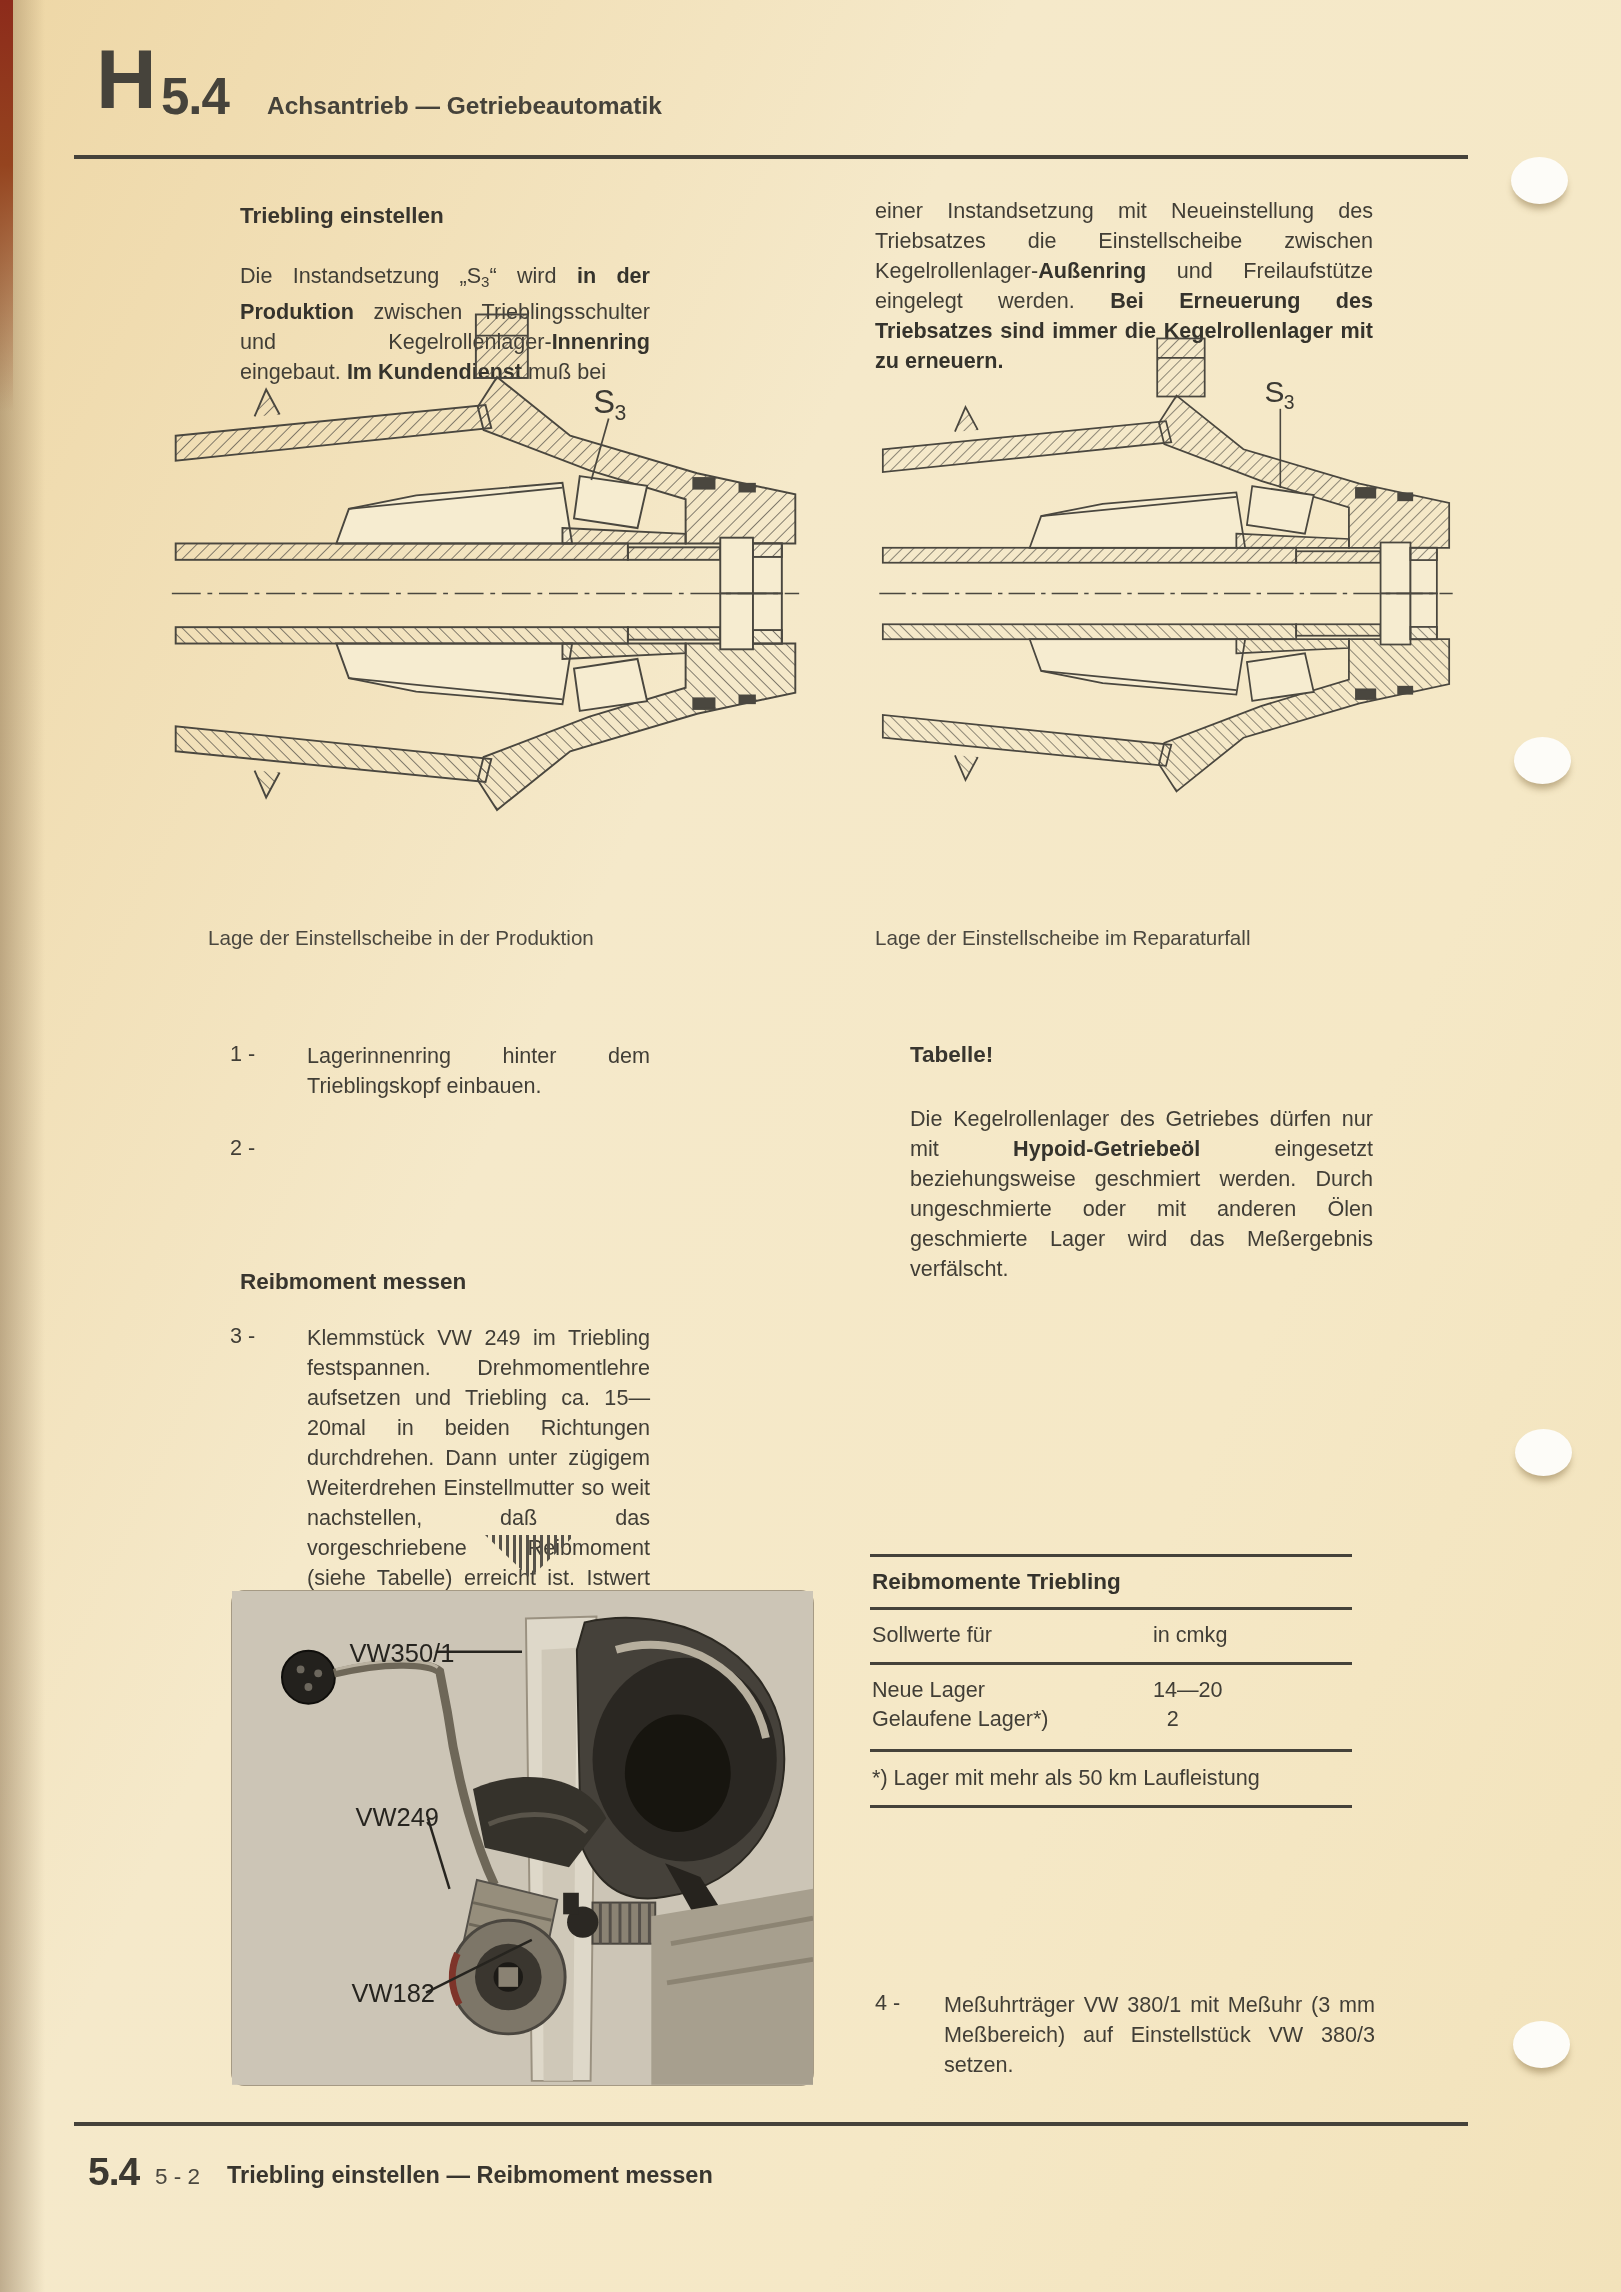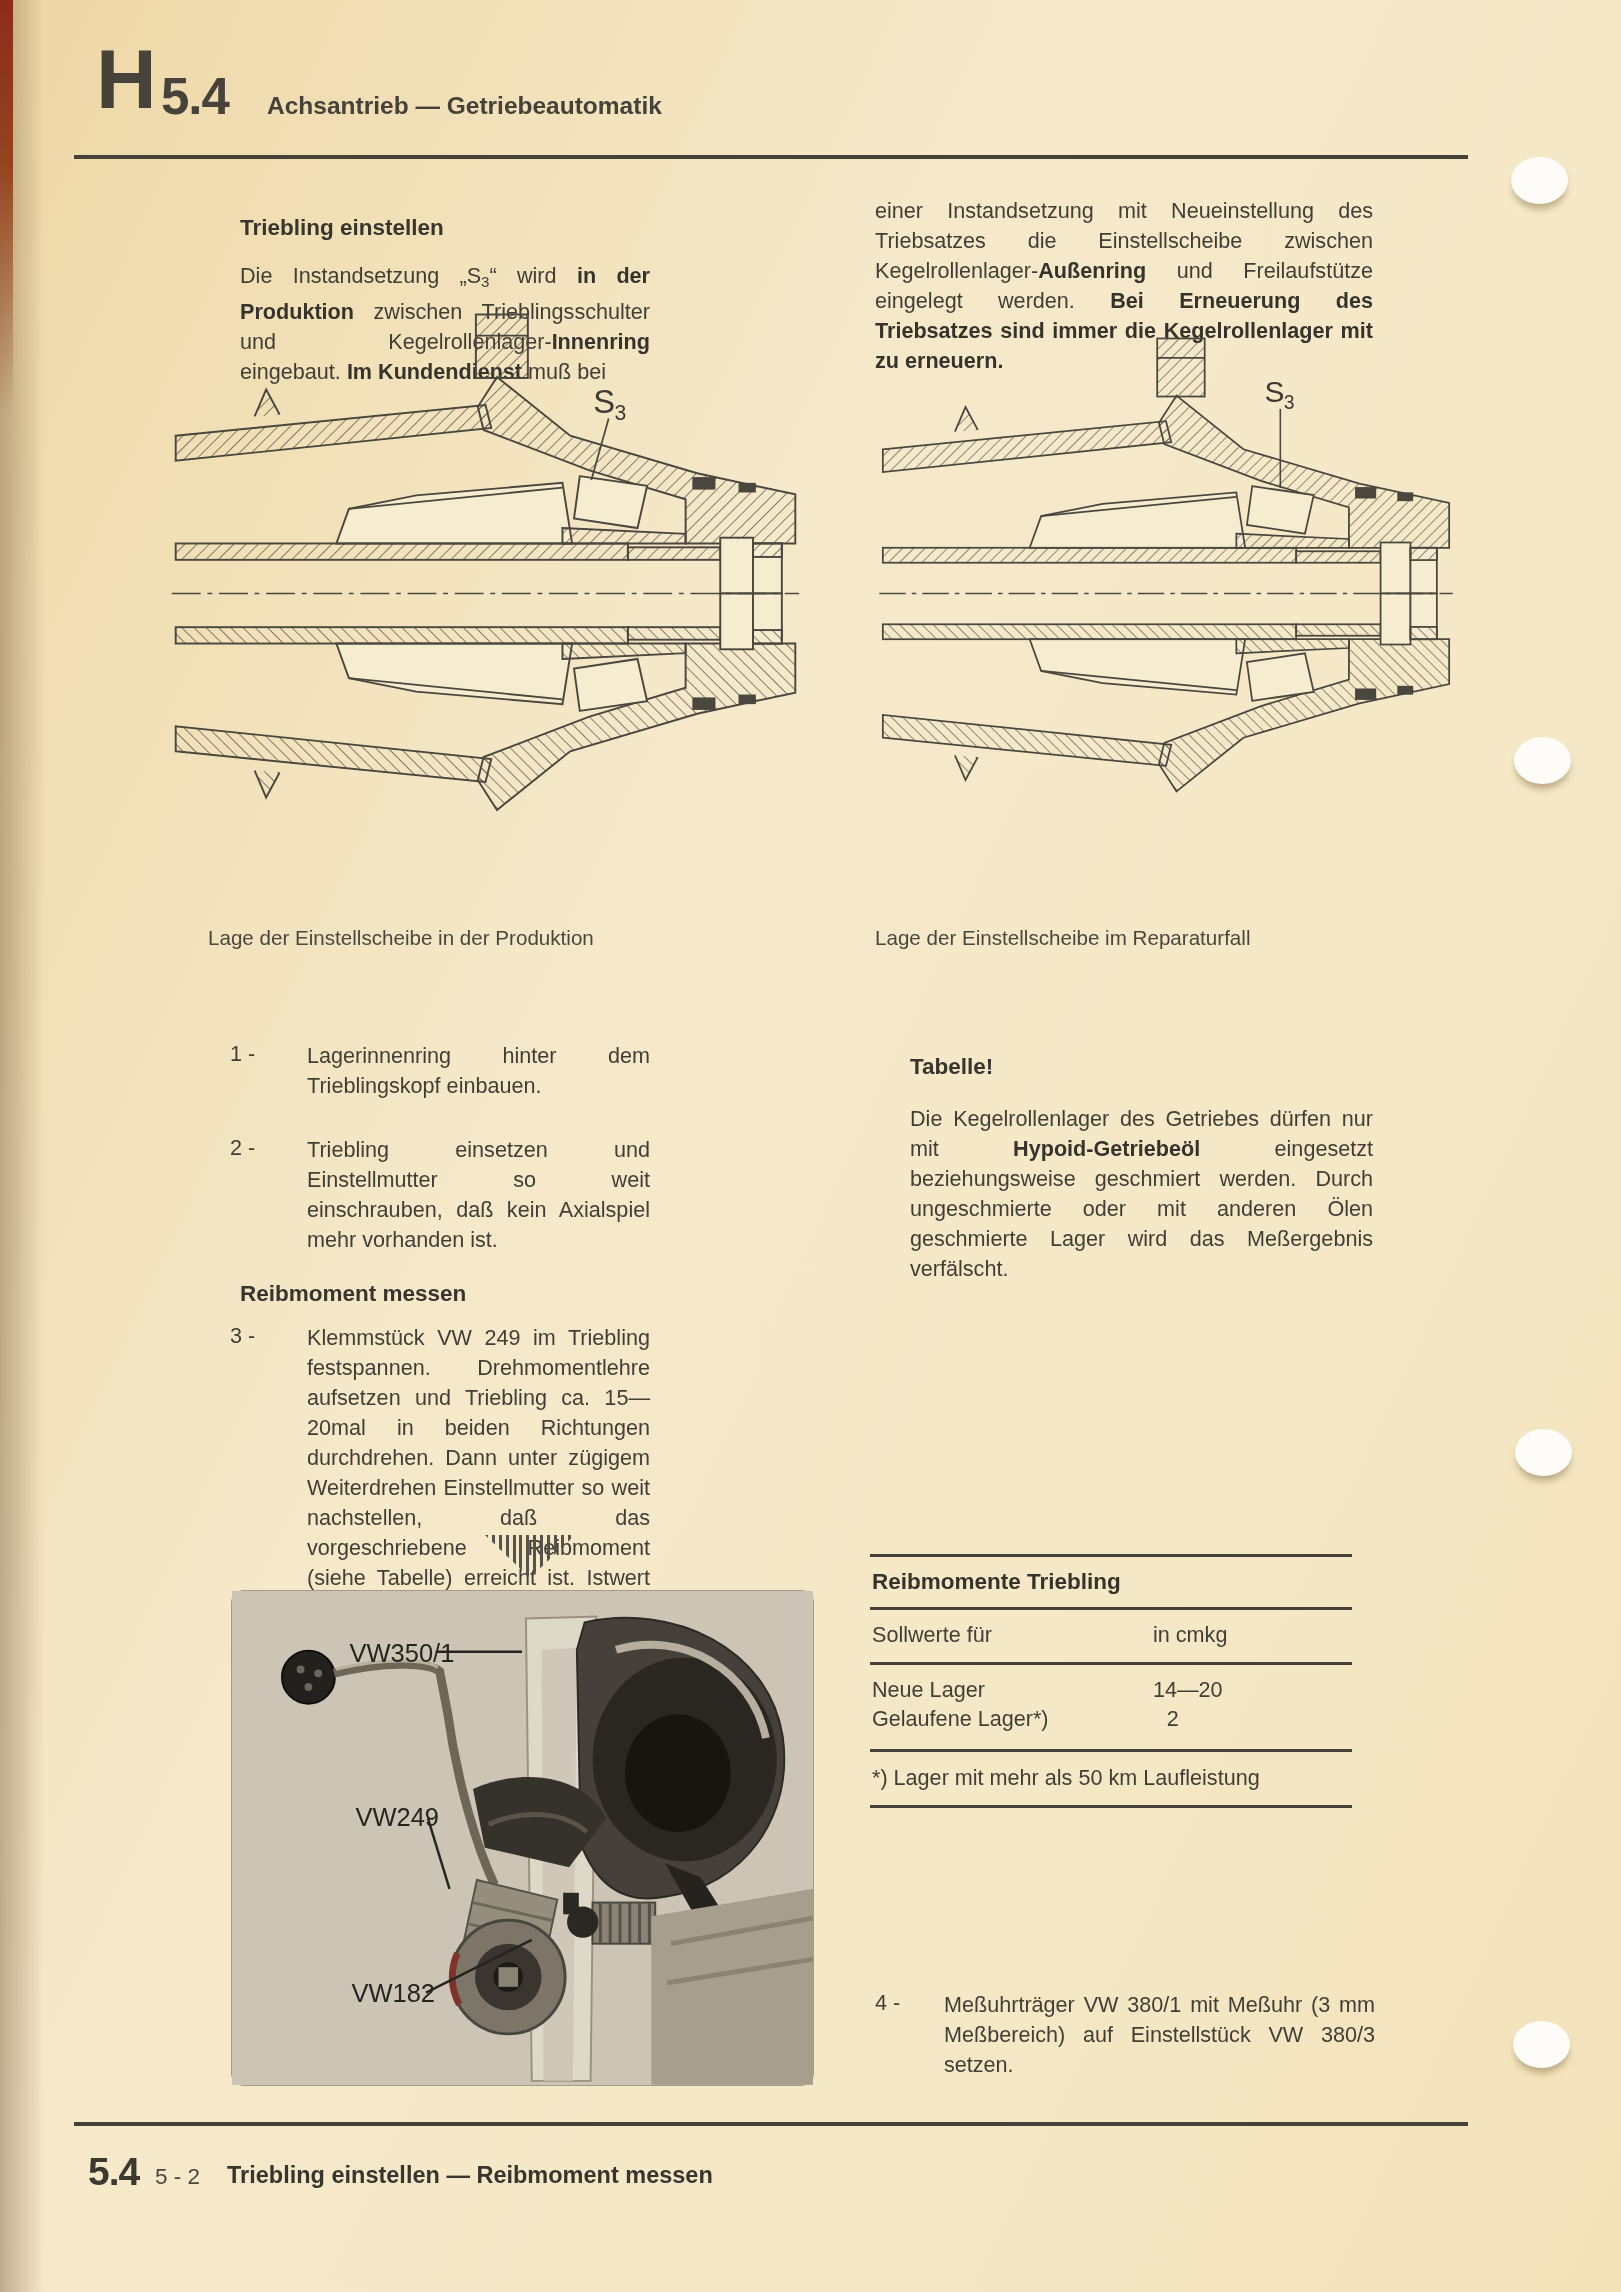--- a/index.html
+++ b/index.html
@@ -20,21 +20,21 @@
     background:linear-gradient(to bottom,#8d2b1b 0%,#95441f 40%,rgba(150,90,40,0) 100%);}
   .punch{width:57px;height:47px;border-radius:50%;background:#fdfcf8;
     box-shadow:0 5.9px 5.9px rgba(120,95,50,.35) inset? ,0 0 0 rgba(0,0,0,0);}
   .punch{box-shadow:0 6.9px 7.8px -2px rgba(120,95,50,.45);}
   
   .h-letter{font-size:84px;font-weight:bold;color:#46433b;line-height:1;letter-spacing:-2px;}
   .h-number{font-size:51px;font-weight:bold;color:#46433b;line-height:1;letter-spacing:-1px;}
   .h-title{font-size:24.5px;font-weight:bold;color:#45423a;}
   .rule{background:#45423a;height:3.9px;}
   
-  .heading{font-size:22.5px;font-weight:bold;color:#38352e;margin-top:12px;}
+  .heading{font-size:22.5px;font-weight:bold;color:#38352e;}
   .para{font-size:21.6px;line-height:30px;text-align:justify;color:#413e36;}
   .para .b{font-weight:bold;color:#35332c;}
   .sub{font-size:70%;vertical-align:-3.9px;}
   .caption{font-size:20.6px;color:#4a473f;}
   .step{display:flex;}
   .step .marker{width:57px;flex:none;font-size:21.6px;color:#413e36;}
   .step .stext{font-size:21.6px;line-height:30px;text-align:justify;color:#413e36;margin-left:20px;}
   
   .vtable{width:482px;}
   .trule{height:2.9px;background:#45423a;}
@@ -150,21 +150,20 @@
 
   <div class="abs caption" style="left:208px;top:926px;">Lage der Einstellscheibe in der Produktion</div>
   <div class="abs caption" style="left:875px;top:926px;">Lage der Einstellscheibe im Reparaturfall</div>
 
   <div class="abs step" style="left:230px;top:1041px;width:420px;">
     <div class="marker">1 -</div>
     <div class="stext">Lagerinnenring hinter dem Trieblingskopf einbauen.</div>
   </div>
   <div class="abs step" style="left:230px;top:1135px;width:420px;">
     <div class="marker">2 -</div>
-    <div class="stext">Triebling einsetzen und Einstellmutter so weit einschrauben, daß kein Axialspiel mehr vorhanden ist.</div>
   </div>
 
   <div class="abs heading" style="left:240px;top:1269px;">Reibmoment messen</div>
 
   <div class="abs step" style="left:230px;top:1323px;width:420px;">
     <div class="marker">3 -</div>
     <div class="stext">Klemmstück VW 249 im Triebling festspannen. Drehmomentlehre aufsetzen und Triebling ca. 15—20mal in beiden Richtungen durchdrehen. Dann unter zügigem Weiterdrehen Einstellmutter so weit nachstellen, daß das vorgeschriebene Reibmoment (siehe Tabelle) erreicht ist. Istwert notieren!</div>
   </div>
 
   <div class="abs tri-mark" style="left:485px;top:1535px;"></div>

